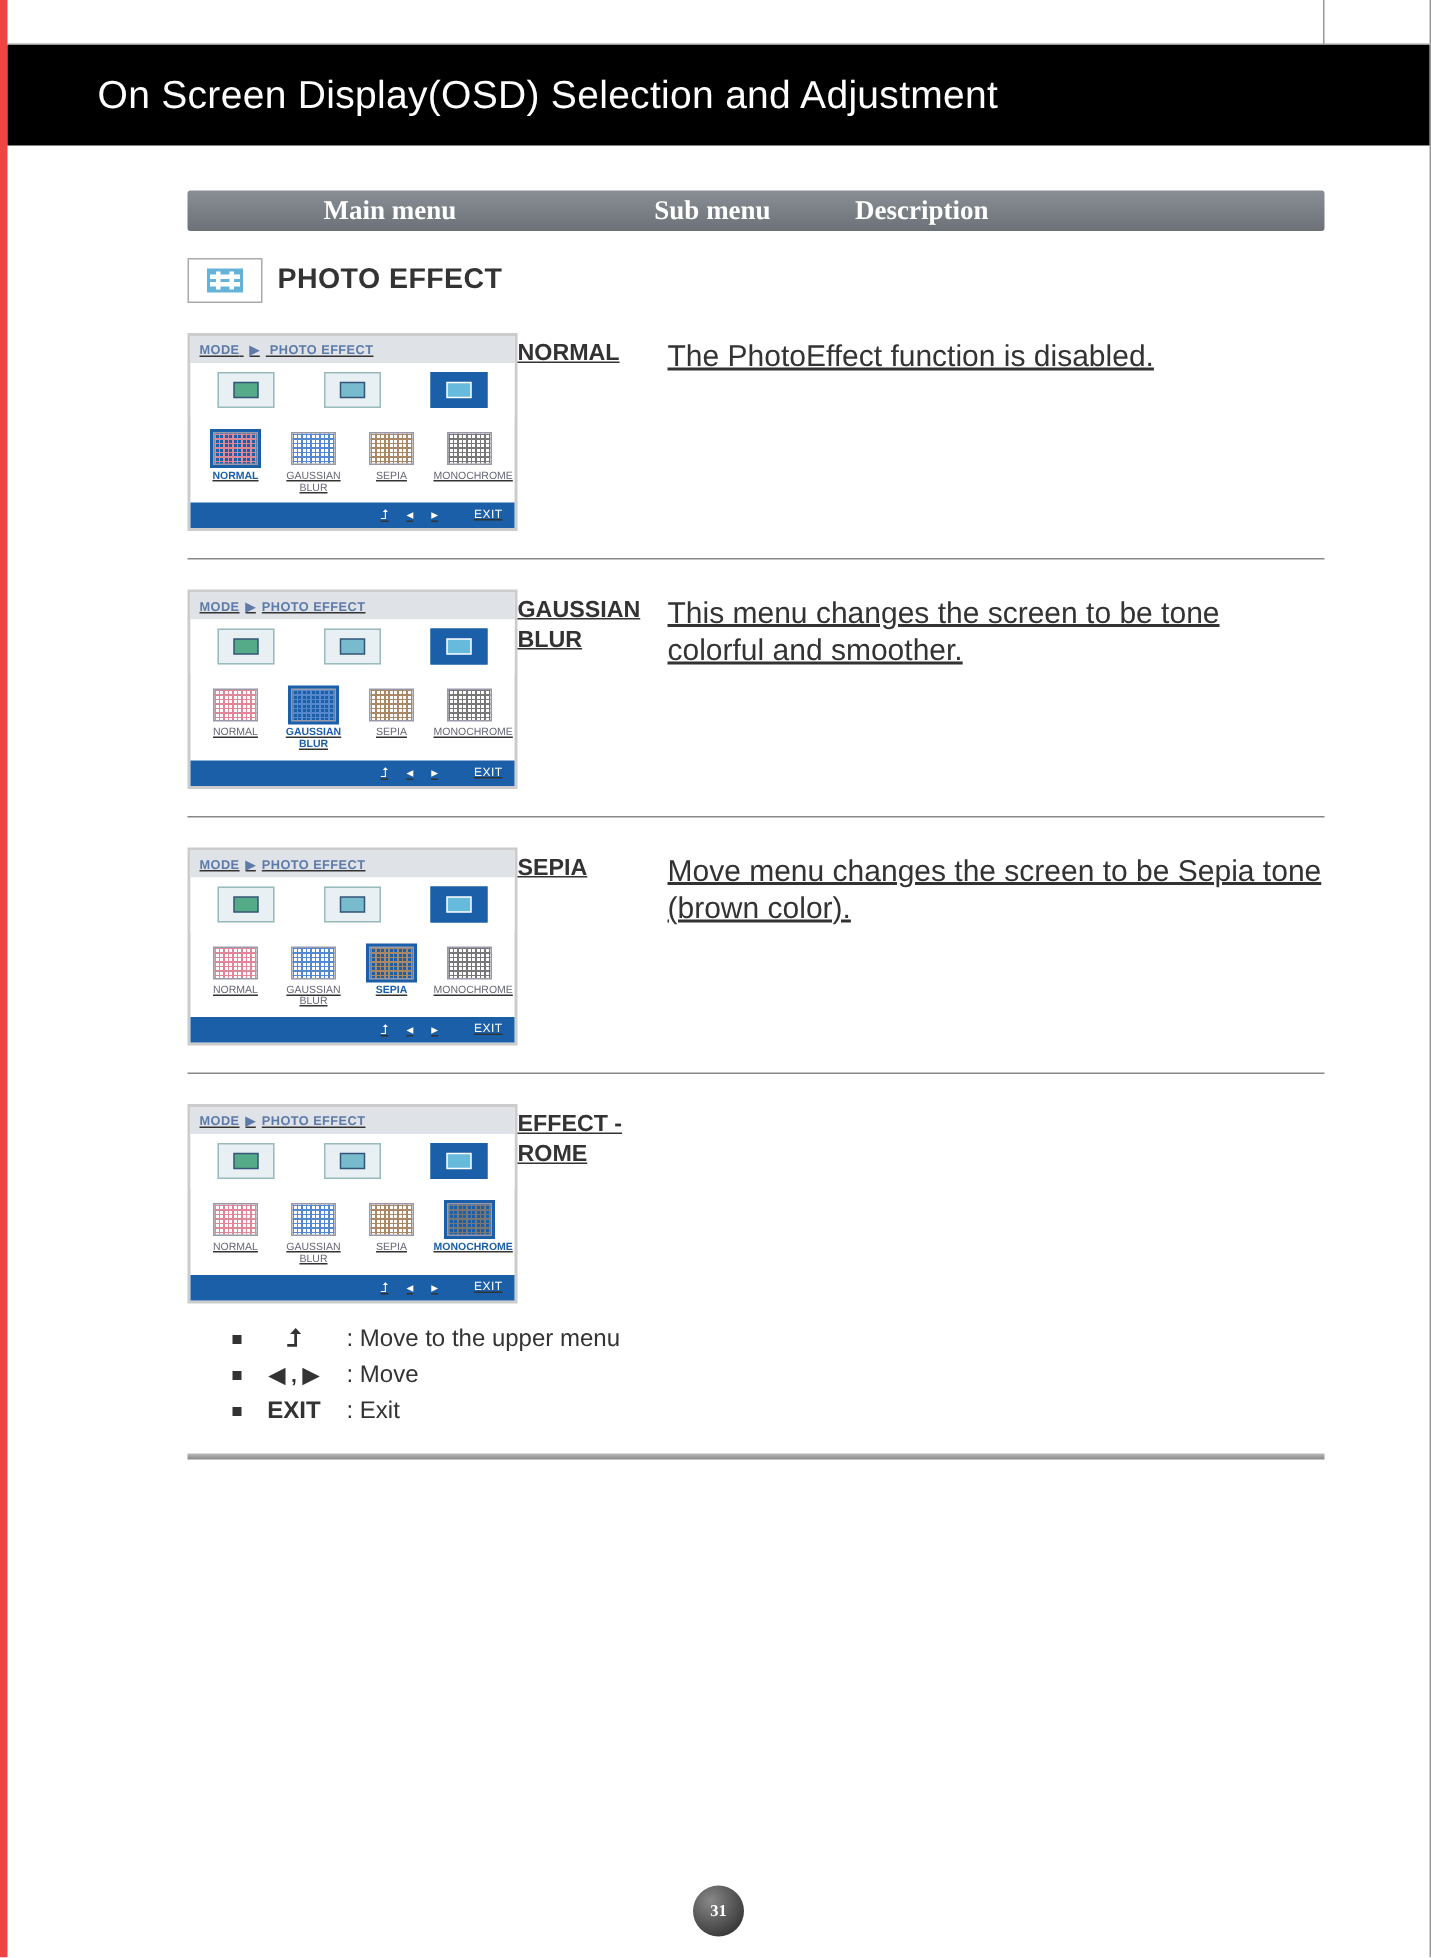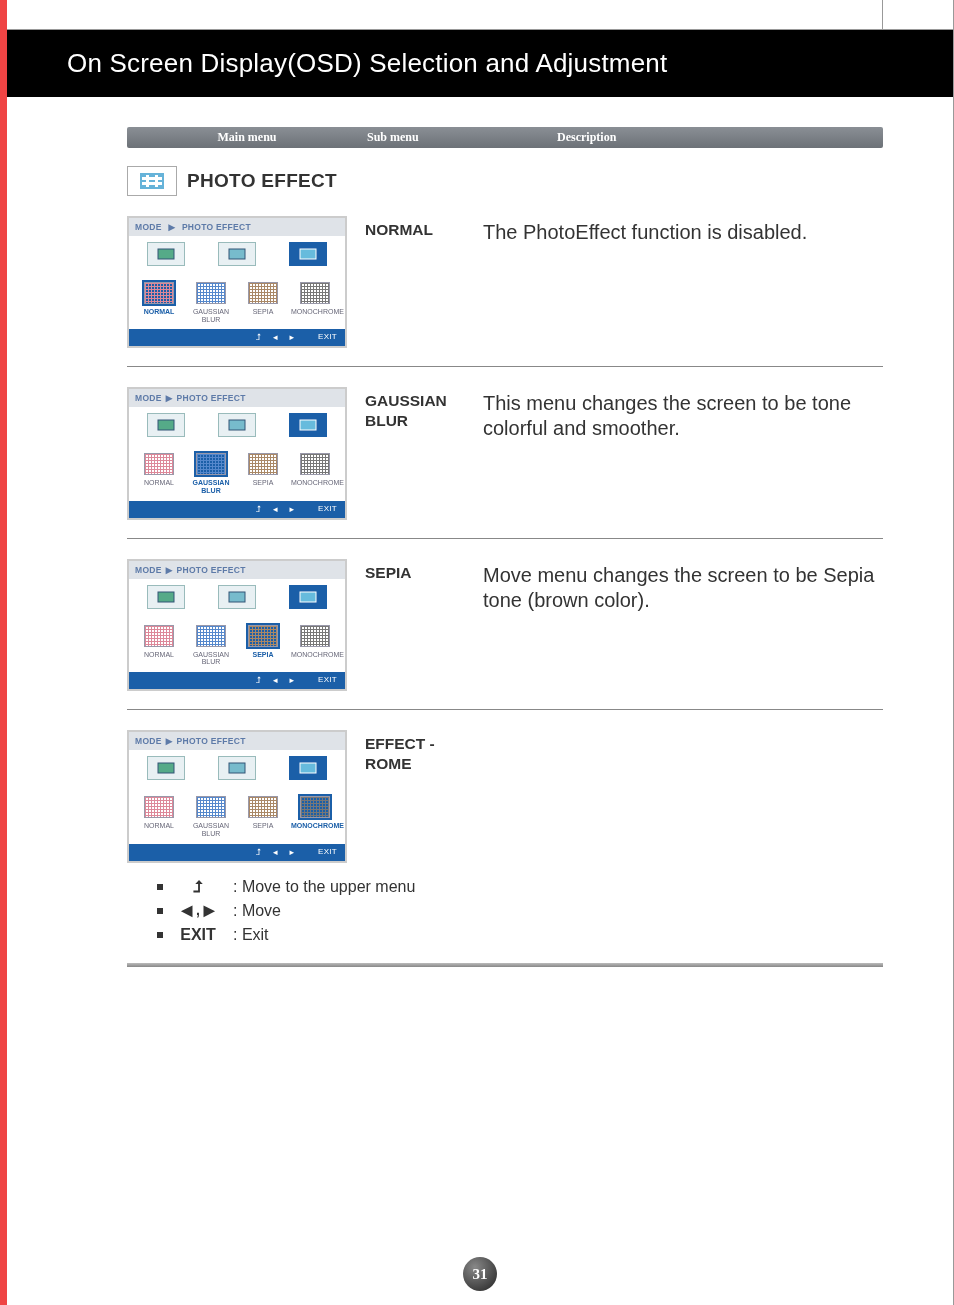--- a/index.html
+++ b/index.html
@@ -4,21 +4,21 @@
 <style>
   * { box-sizing: border-box; margin: 0; padding: 0; }
   body {
     font-family: Arial, Helvetica, sans-serif;
     background: #fff;
     width: 954px;
     margin: 0 auto;
     color: #333;
   }
   .page {
-    border-left: 7px solid #ef4444;
+    border-left: 5px solid #ef4444;
     border-right: 1px solid #999;
     min-height: 1305px;
     position: relative;
     padding-bottom: 60px;
   }
   .topstrip { height: 30px; border-bottom: 1px solid #999; position: relative; }
   .topstrip::after { content:""; position:absolute; right:70px; top:0; width:1px; height:30px; background:#999;}
   .blackbar {
     background: #000;
     color: #fff;
@@ -28,33 +28,34 @@
     letter-spacing: .2px;
   }
   .content {
     padding: 30px 70px 0 120px;
   }
   .colheaders {
     background: linear-gradient(#8a8f95,#6c7177);
     color: #fff;
     font-family: "Times New Roman", serif;
     font-weight: bold;
-    font-size: 12px;
+    font-size: 18px;
     display: flex;
-    padding: 3px 0;
+    padding: 3px 15px;
     border-radius: 2px;
   }
   .colheaders .c1 { width: 240px; text-align:center; }
-  .colheaders .c2 { width: 190px; }
+  .colheaders .c2 { width: 190px; text-align:center; }
   .colheaders .c3 { flex:1; text-align:left; }
 
   .section {
     display: flex;
-    gap: 18px;
+    gap: 0;
     margin-top: 20px;
+    text-decoration: underline;
   }
   .leftcol { width: 220px; }
   .midcol { width: 100px; font-weight: bold; font-size: 15.5px; color:#333; line-height:1.25; padding-top:4px;}
   .rightcol { flex:1; font-size: 20px; line-height:1.25; padding-top:4px; color:#333;}
 
   .hr { height:1px; background:#888; margin: 18px 0 0 0; }
 
   .maintitle-row { display:flex; align-items:center; gap:10px; margin:18px 0 8px 0;}
   .tile {
     width:50px; height:30px; border:1px solid #aaa; background:#fff;
@@ -152,21 +153,21 @@
   .legend .sym { width:50px; text-align:center; font-weight:bold;}
   .legend .arr { font-size:14px; }
   .exitbold { font-weight:bold; }
 
   .thickbar { height:4px; background:linear-gradient(#bbb,#888); margin-top:16px;}
 
   .pagenum {
     position:absolute; left:50%; transform:translateX(-50%); bottom:14px;
     width:34px;height:34px;border-radius:50%;
     background:radial-gradient(circle at 35% 30%, #888, #222);
-    color:#fff;font-family:"Times New Roman",serif;font-weight:bold;font-size:15px;
+    color:#fff;font-family:"Times New Roman",serif;font-weight:bold;font-size:11px;
     display:flex;align-items:center;justify-content:center;
   }
 </style>
 </head>
 <body>
 
 <div class="page">
   <div class="topstrip"></div>
   <div class="blackbar">
     <span>On Screen Display(OSD) Selection and Adjustment</span>

